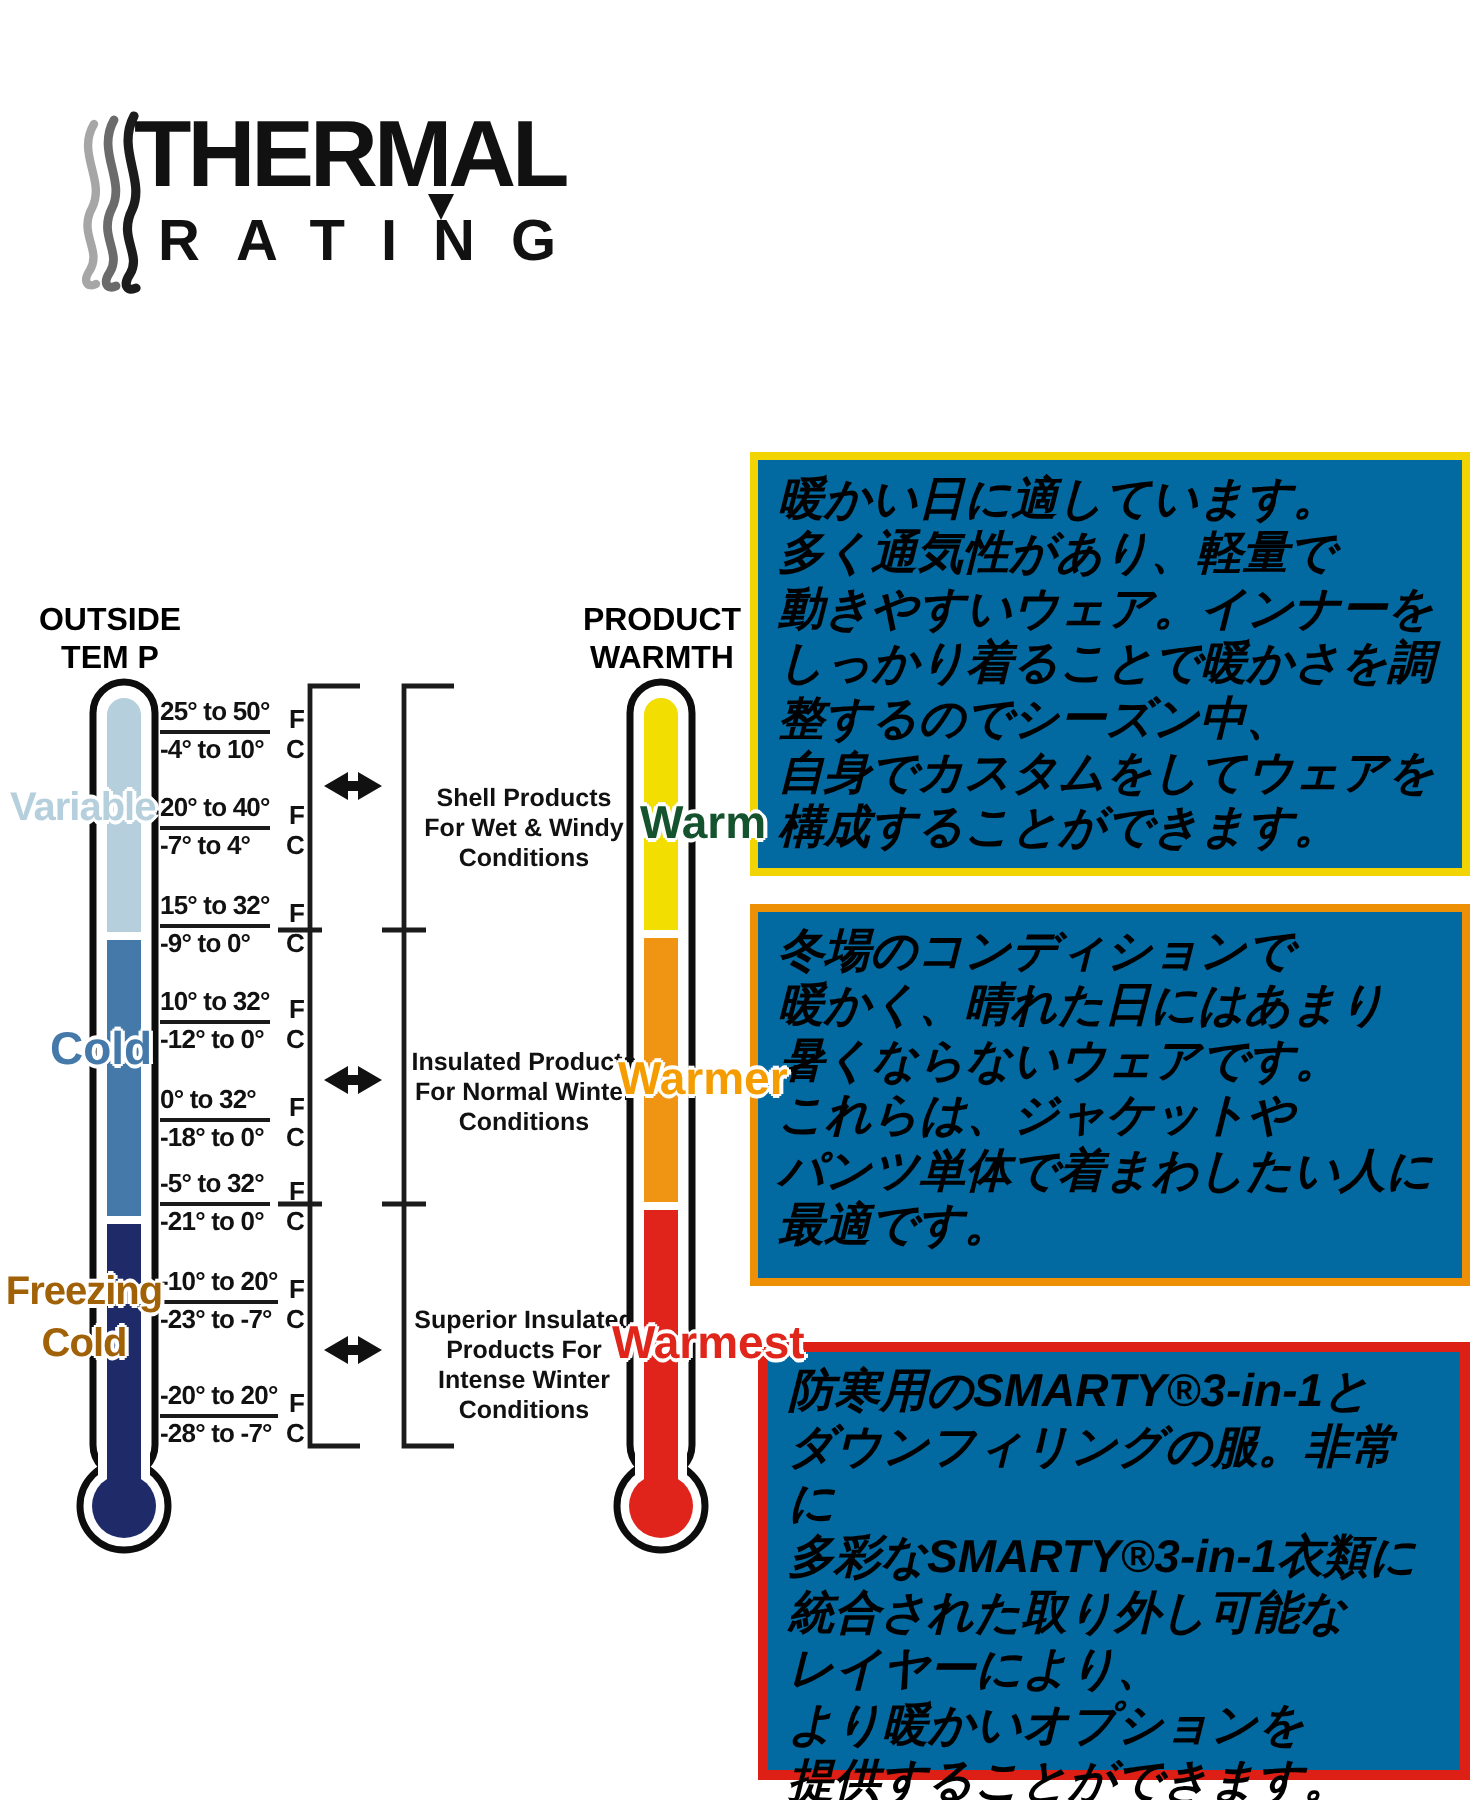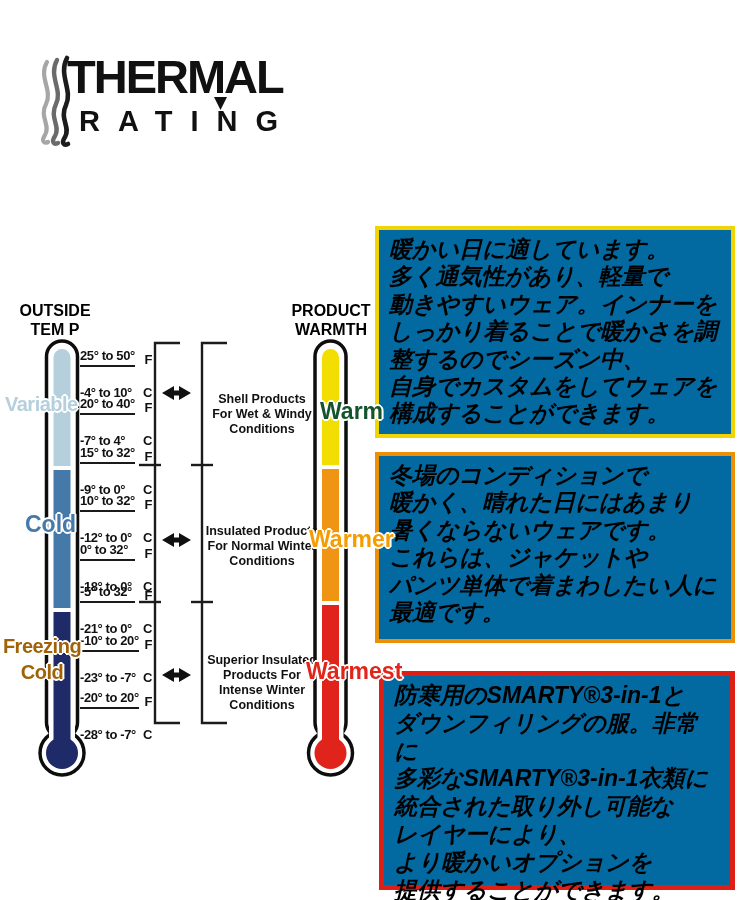--- a/index.html
+++ b/index.html
@@ -32,21 +32,21 @@
     text-align:center; font-size:16px; font-weight:700; line-height:19px; color:#000;
   }
   .col-title.outside { left:8px; top:301px; width:94px; }
   .col-title.warmth  { left:284px; top:301px; width:94px; }
 
   
   .temp-row { position:absolute; left:80px; width:72px; font-size:13px;
     font-weight:700; letter-spacing:-0.4px; color:#111; }
   .temp-row .tf { display:flex; justify-content:space-between; align-items:flex-end; height:15px; }
   .temp-row .tf .num { border-bottom:2px solid #1a1a1a; padding-bottom:2px; min-width:55px; }
-  .temp-row .tc { display:flex; justify-content:space-between; height:15px; margin-top:18px;text-align:center; }
+  .temp-row .tc { display:flex; justify-content:space-between; height:15px; margin-top:0;text-align:center; }
   .temp-row .unit { padding-left:2px; }
 
   
   .halo { text-shadow:2px 0 0 #fff,-2px 0 0 #fff,0 2px 0 #fff,0 -2px 0 #fff,
           1px 1px 0 #fff,-1px -1px 0 #fff,1px -1px 0 #fff,-1px 1px 0 #fff; }
 
   .zone-label { font-weight:700; line-height:1.08; z-index:5; }
   .zone-variable { left:5px;  top:394px; font-size:20px; letter-spacing:-0.5px; color:#b5cfdd; }
   .zone-cold     { left:25px; top:512px; font-size:23px; color:#4579a9; }
   .zone-freezing { left:2px;  top:633px; width:80px; text-align:center; font-size:20px;

